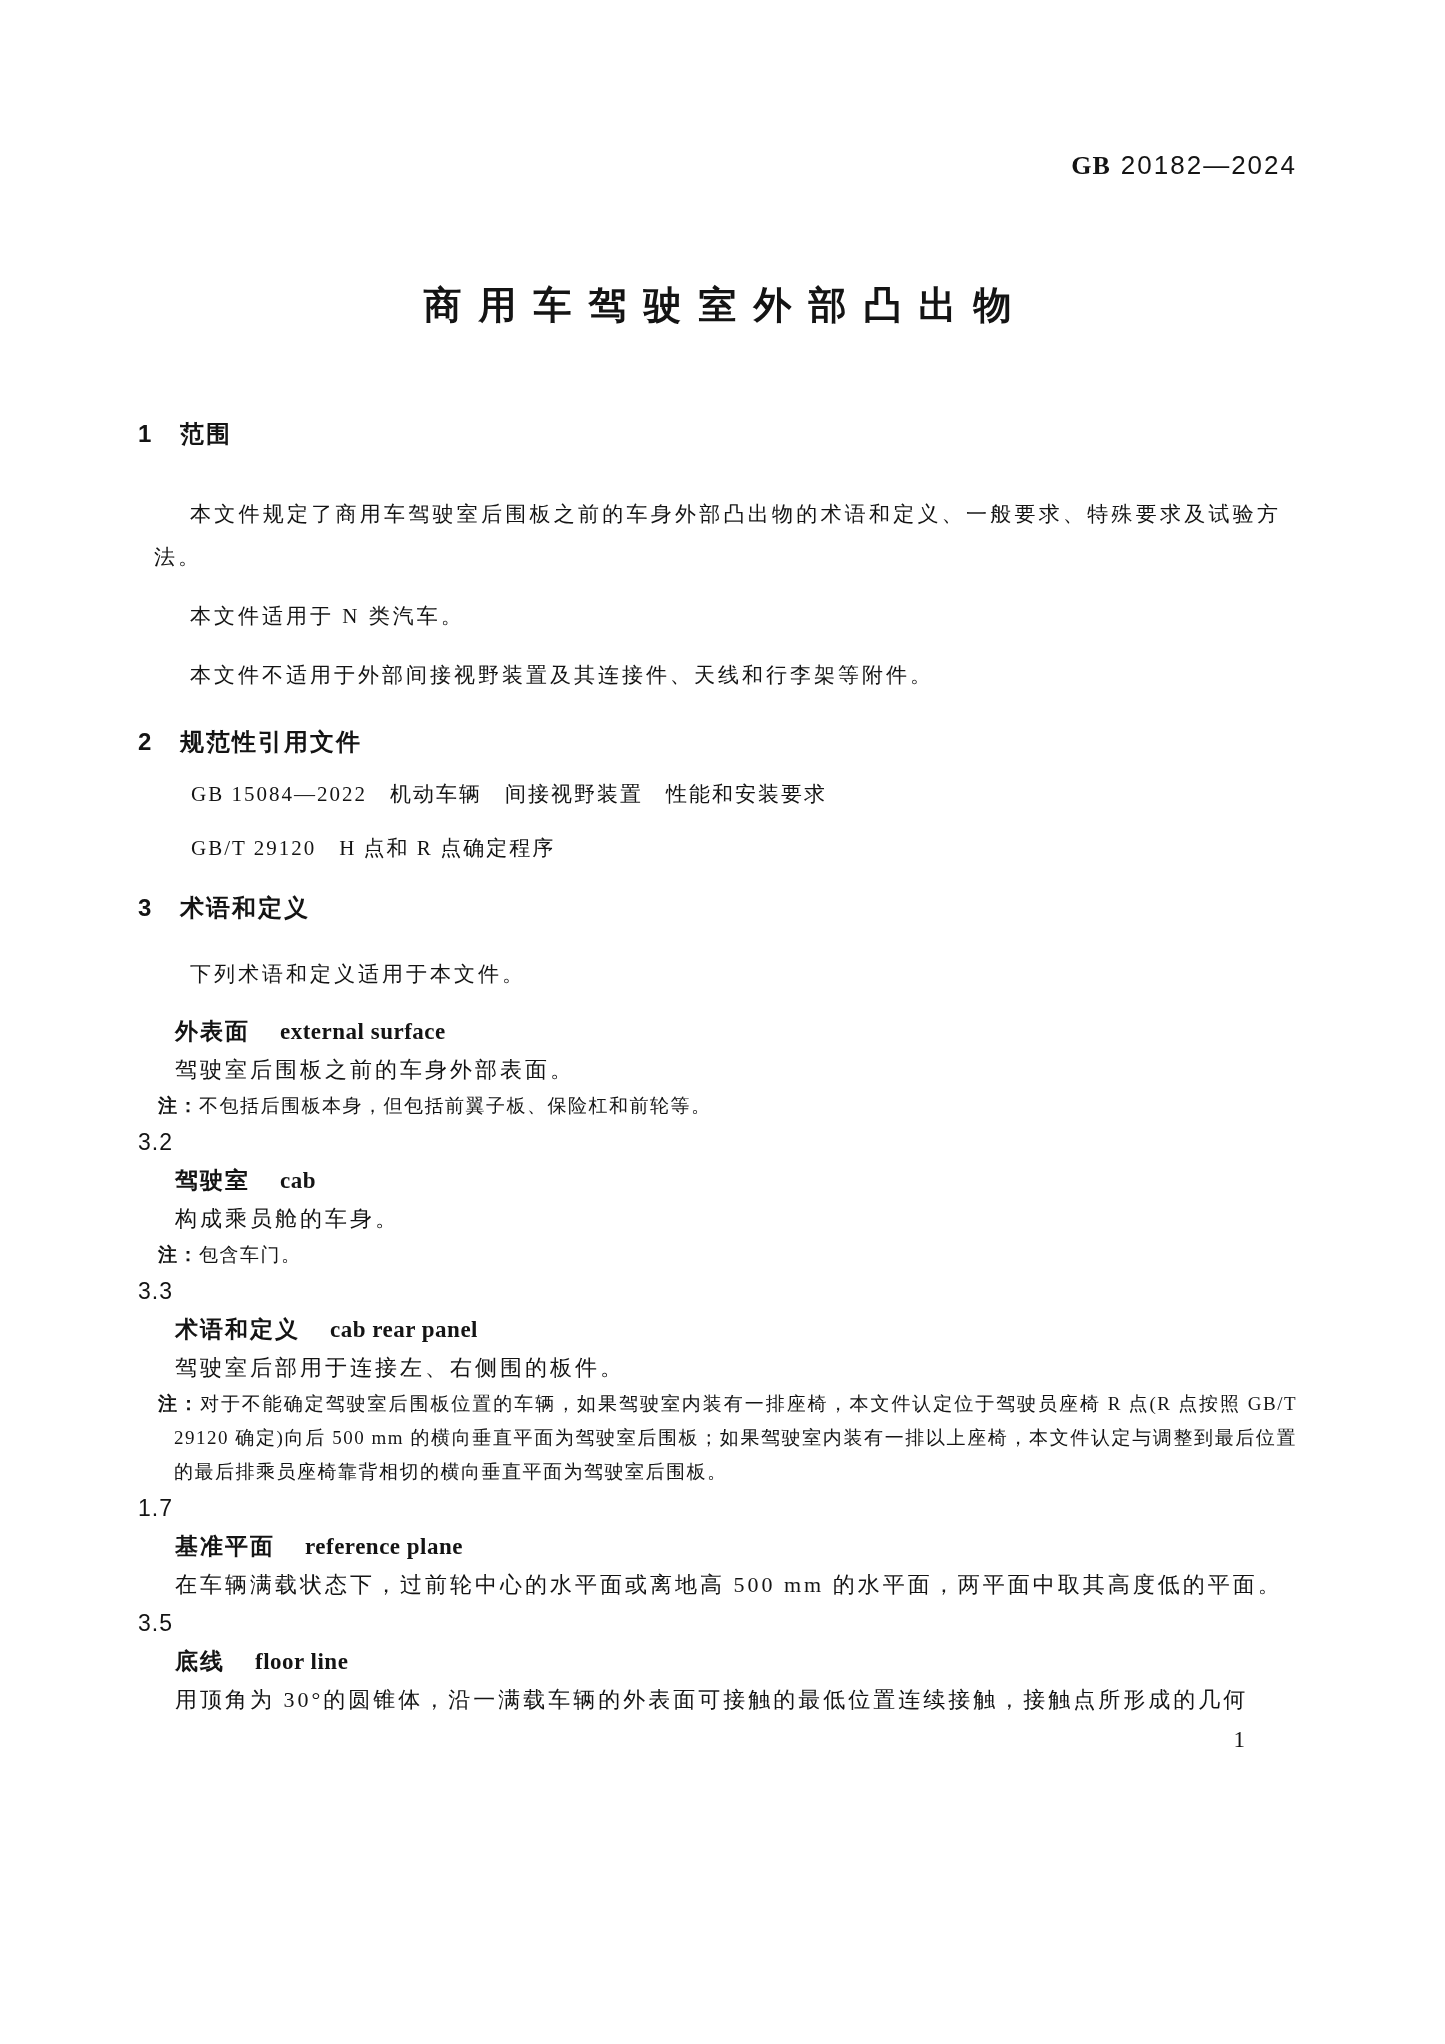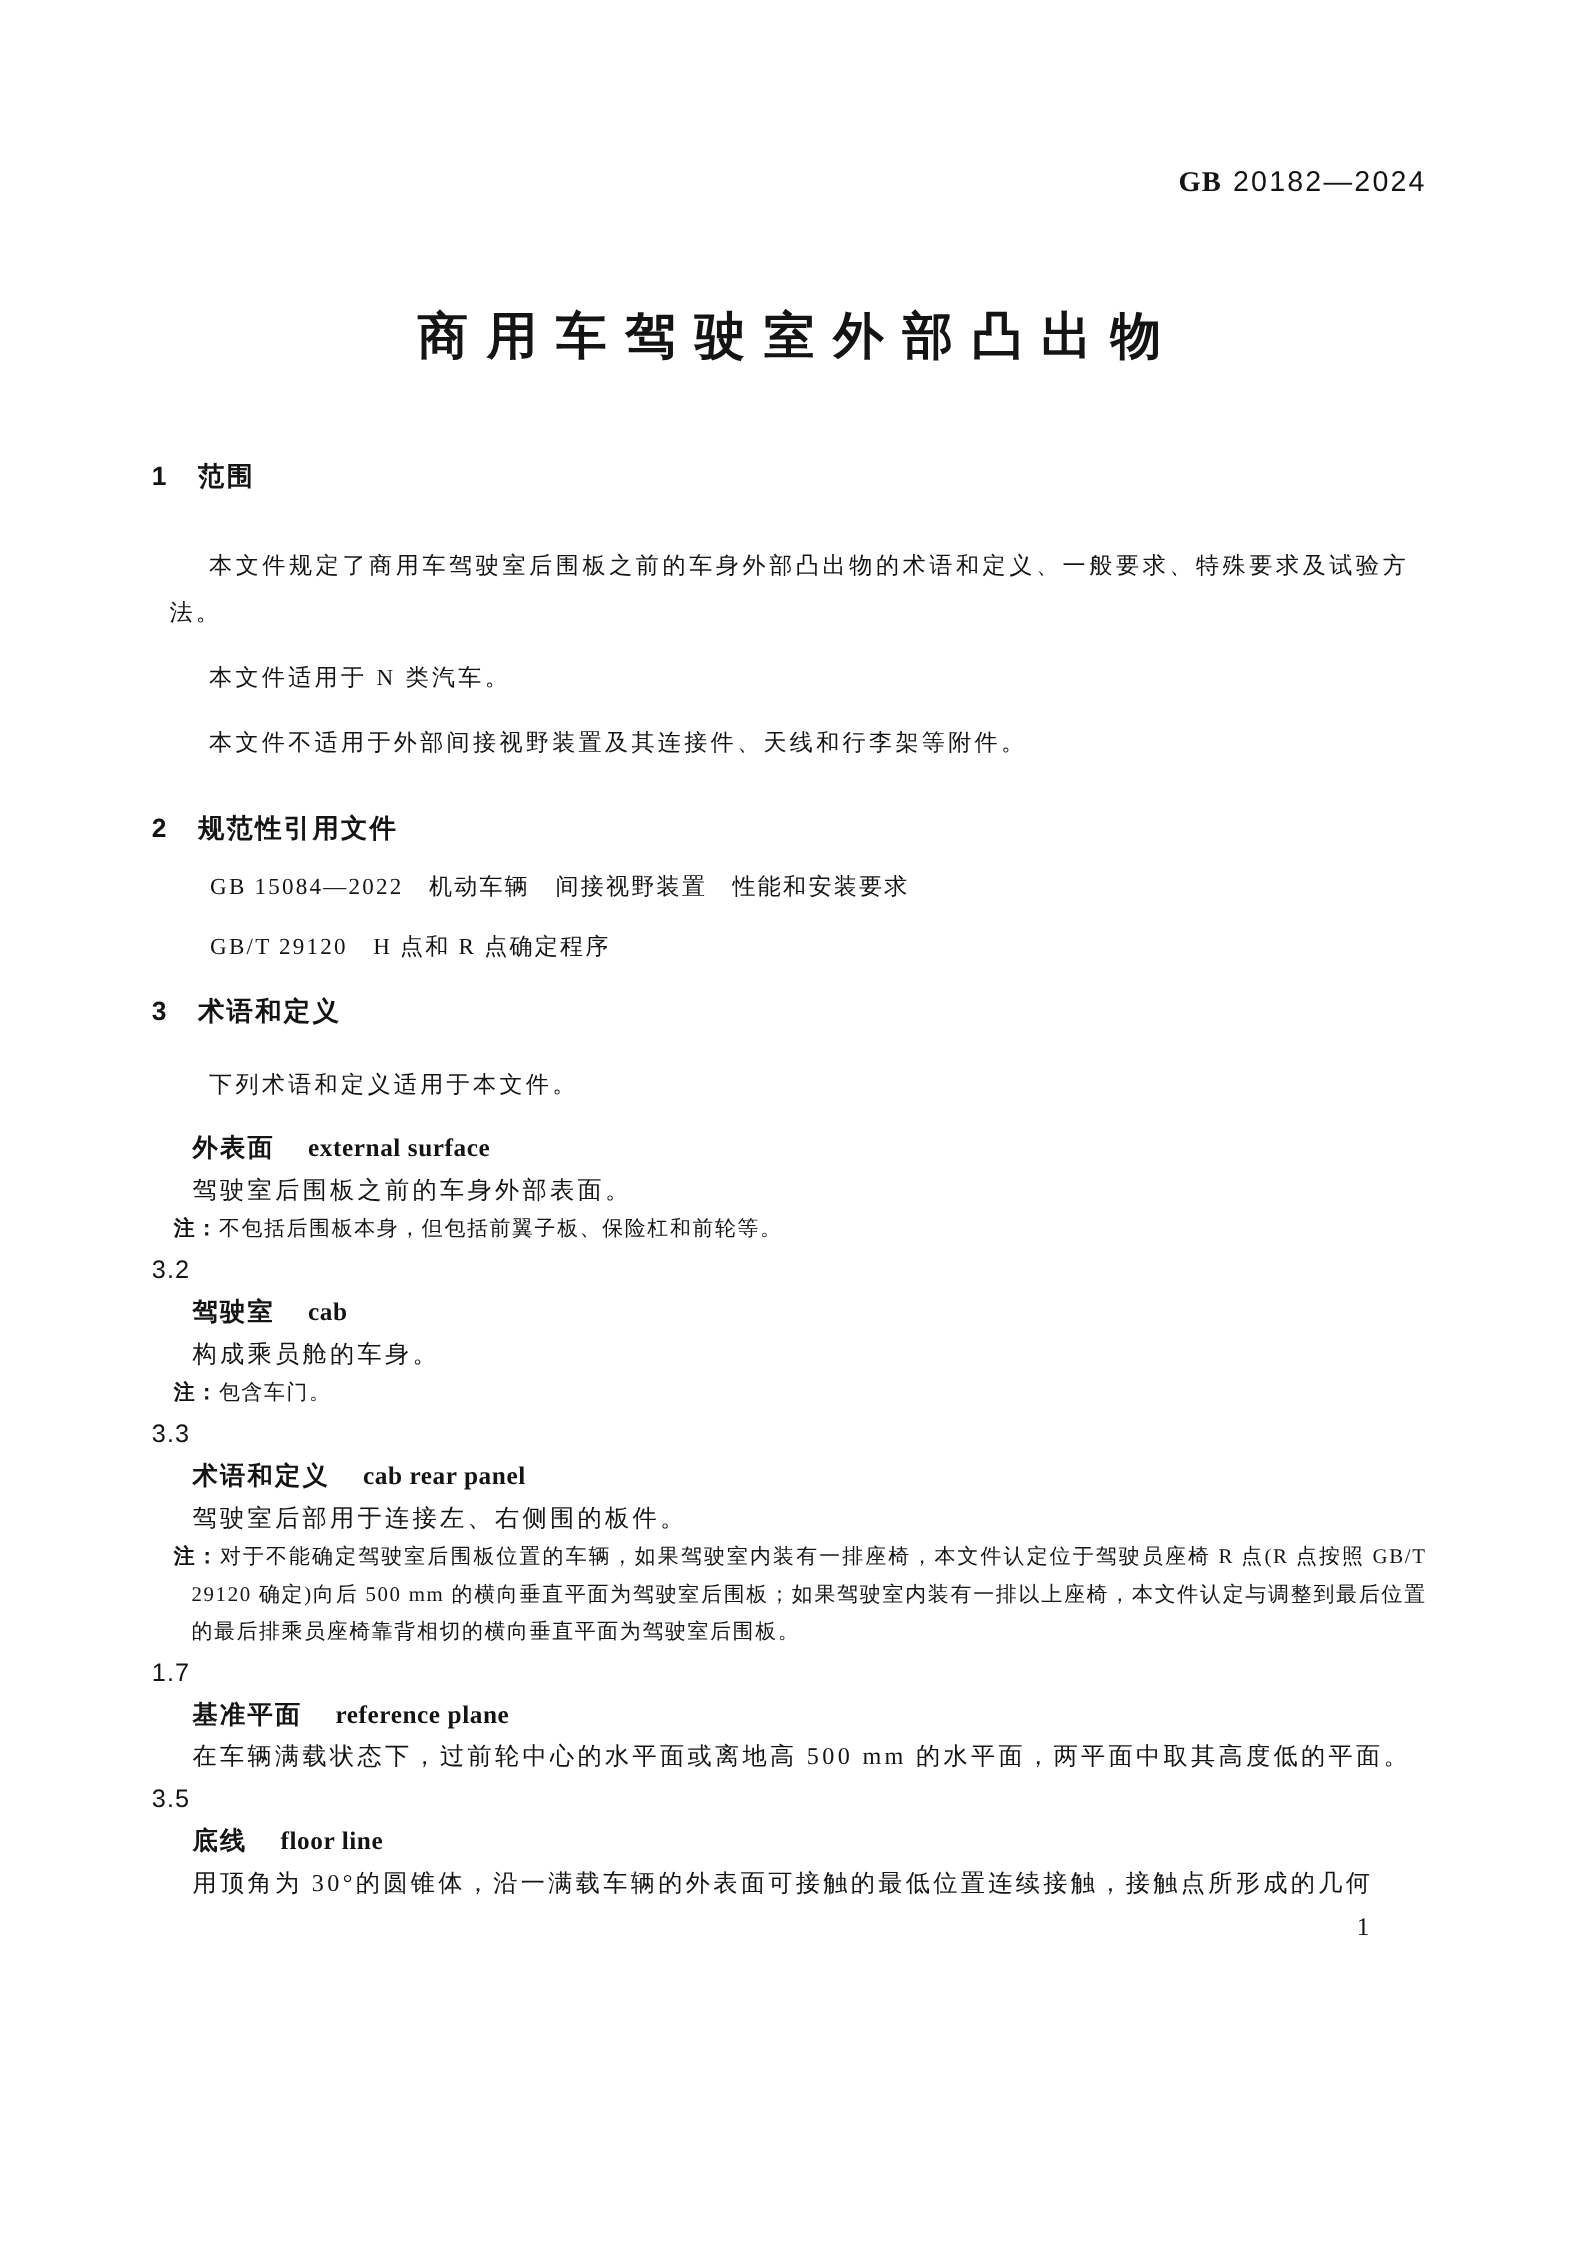--- a/index.html
+++ b/index.html
@@ -39,36 +39,36 @@
     font-weight: 500;
     letter-spacing: 2px;
   }
 
   
   .doc-title {
     margin: 96px 0 0 0;
     text-align: center;
     font-family: "Liberation Sans", sans-serif;
     font-weight: 700;
-    font-size: 46px;
+    font-size: 38px;
     line-height: 52px;
     letter-spacing: 17px;
     padding-left: 17px; 
   }
 
   
   .sec-heading {
     font-family: "Liberation Sans", sans-serif;
     font-weight: 700;
     font-size: 24px;
     line-height: 34px;
     letter-spacing: 2px;
   }
   .sec-heading.s1 { margin-top: 86px; }
-  .sec-heading.s2 { margin-top: 40px; }
+  .sec-heading.s2 { margin-top: 28px; }
   .sec-heading.s3 { margin-top: 24px; }
   .sec-num { display: inline-block; min-width: 42px; }
 
   
   .para {
     margin: 16px;
     font-size: 21px;
     line-height: 43px;
     letter-spacing: 3px;
     text-align: justify;

